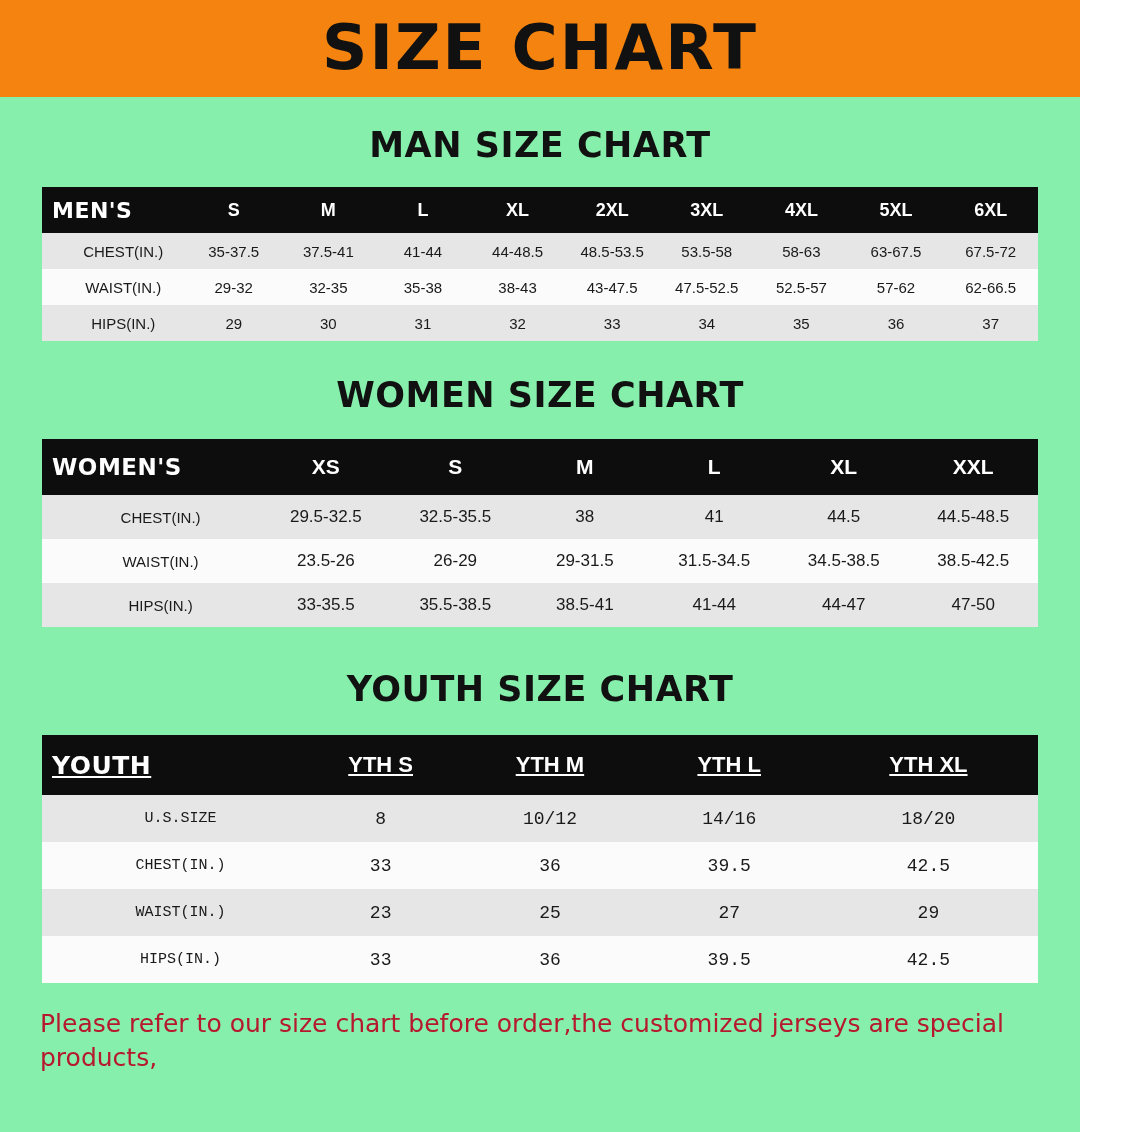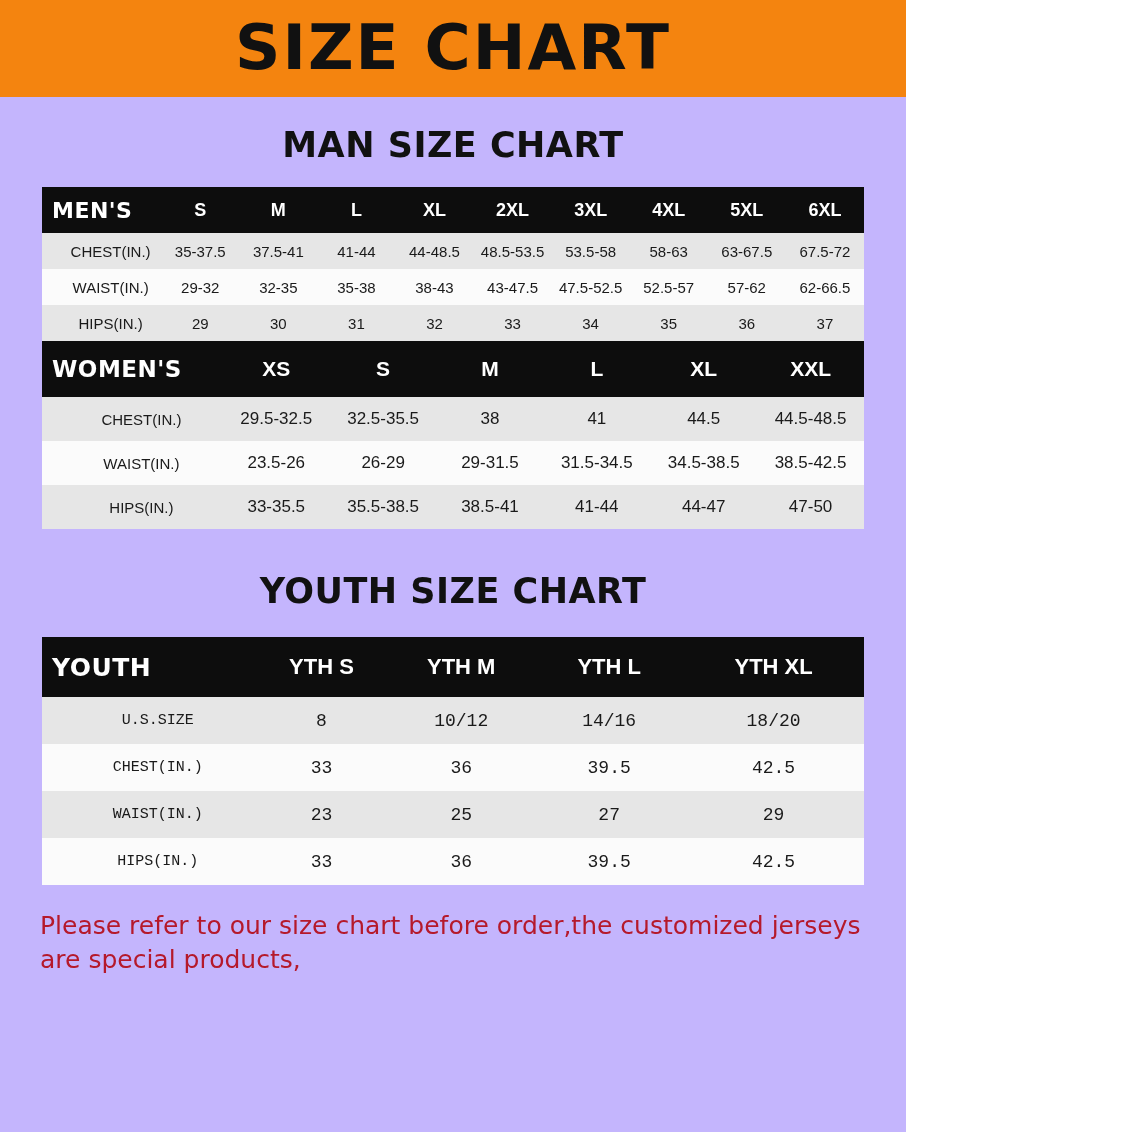--- a/index.html
+++ b/index.html
@@ -8,23 +8,23 @@
   }
   body {
     width: 1138px;
     height: 1132px;
     background: #ffffff;
     font-family: "Liberation Sans", sans-serif;
     overflow: hidden;
   }
   .page {
     position: relative;
-    width: 906px;
+    width: 1080px;
     height: 1132px;
-    background: #c4b5fd;
+    background: #86efac;
     box-sizing: border-box;
   }
 
   
   .banner {
     width: 100%;
     height: 97px;
     background: #f4840f;
     display: flex;
     align-items: center;
@@ -92,21 +92,21 @@
   .men-table thead th { height: 44px; font-size: 18px; }
   .men-table thead th.lead { font-size: 22px; }
   .men-table tbody td { height: 34px; font-size: 15px; }
 
   
   .women-table thead th { height: 54px; font-size: 21px; }
   .women-table thead th.lead { font-size: 23px; }
   .women-table tbody td { height: 42px; font-size: 17px; }
 
   
-  .youth-table thead th { height: 58px; font-size: 22px; }
+  .youth-table thead th { height: 58px; font-size: 22px; text-decoration: underline; }
   .youth-table thead th.lead { font-size: 25px; }
   .youth-table tbody td { height: 45px; font-size: 18px; font-family: Liberation Mono, monospace; }
   .youth-table tbody tr:nth-child(odd) td  { background: #ebebeb; }
   .youth-table tbody tr:nth-child(even) td { background: #ffffff; }
 
   
   .note {
     margin: 24px 40px 0 40px;
     color: #b5192b;
     font-family: "DejaVu Sans", sans-serif;
@@ -188,20 +188,21 @@
           <td>33</td>
           <td>34</td>
           <td>35</td>
           <td>36</td>
           <td>37</td>
         </tr>
       </tbody>
     </table>
   </div>
 
+  <div class="section-title title-women">WOMEN SIZE CHART</div>
   <div class="tbl-wrap">
     <table class="size-table women-table">
       <colgroup>
         <col style="width:22%">
           <col style="width:13%">
           <col style="width:13%">
           <col style="width:13%">
         <col style="width:13%">
           <col style="width:13%">
           <col style="width:13%">

